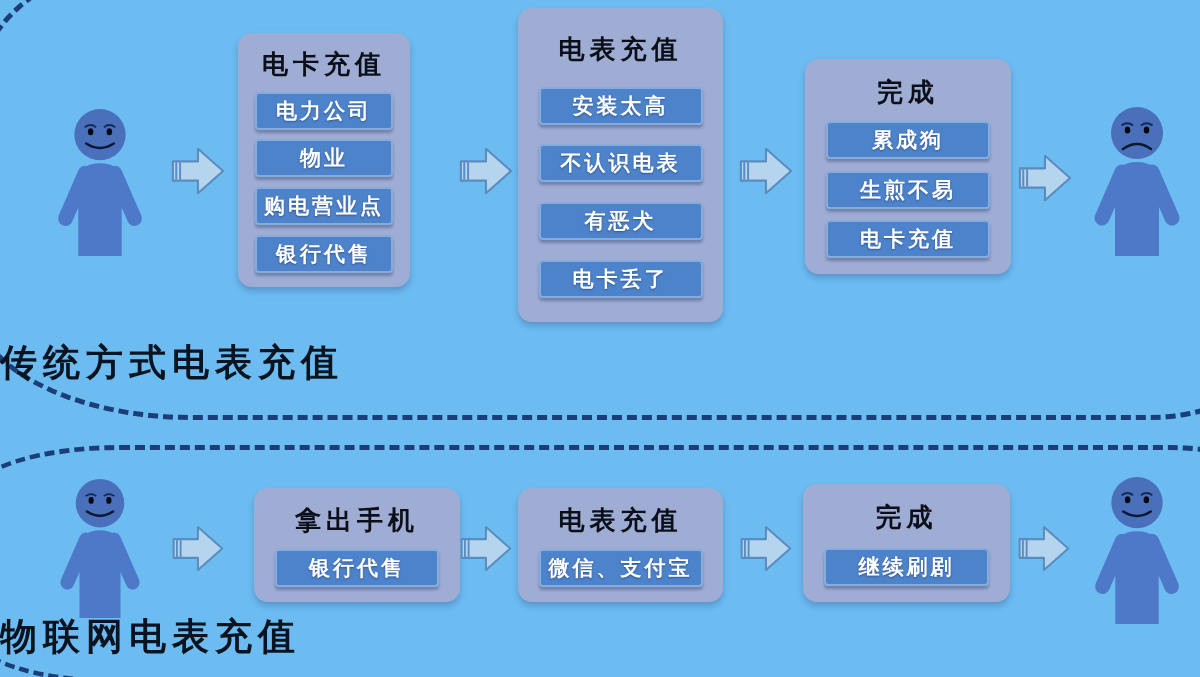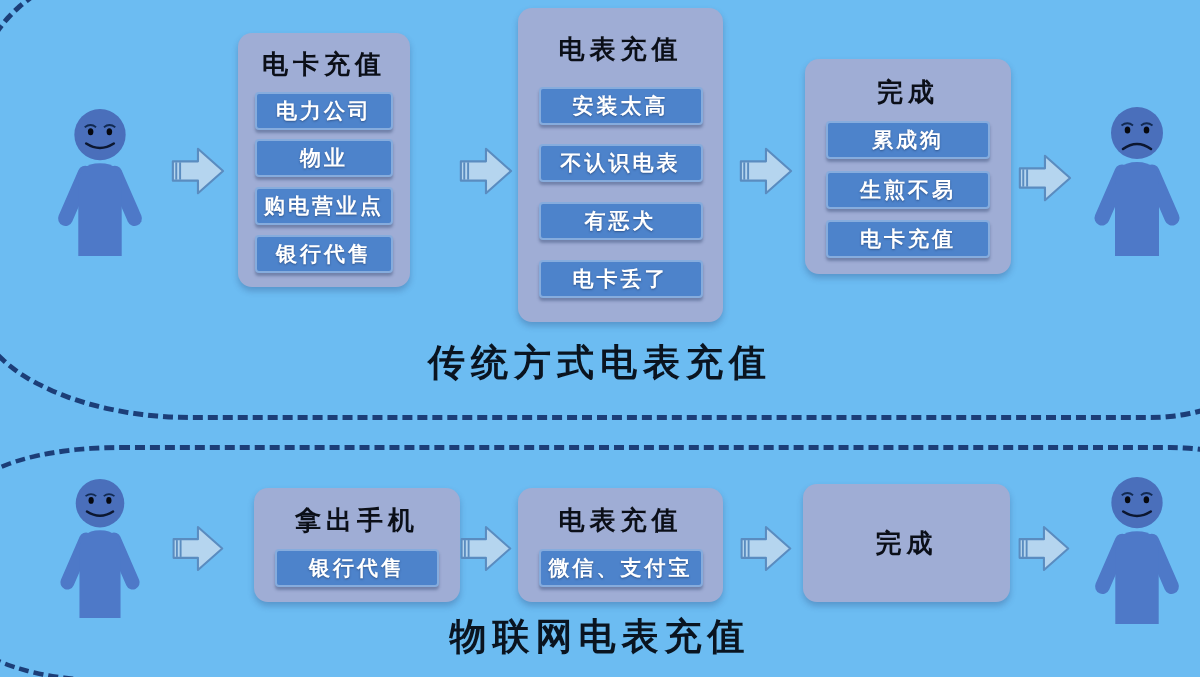--- a/index.html
+++ b/index.html
@@ -31,21 +31,21 @@
   }
   .pill {
     width:80%; box-sizing:border-box; text-align:center;
     background:#4d83cb; border:2px solid #86acdd; border-radius:4px;
     color:#ffffff; font-weight:bold; font-size:21px; letter-spacing:3px;
     padding:3px 4px; white-space:nowrap;
     box-shadow:0 3px 3px rgba(26,46,88,.35);
     text-shadow:0 1px 2px rgba(20,40,80,.5);
   }
   .section-title {
-    position:absolute; left:0; width:100%; text-align:center;
+    position:absolute; left:0; width:100%; text-align:left;
     font-size:37px; font-weight:bold; color:#0a1420; letter-spacing:6px;
     white-space:nowrap;
   }
   .figure, .arrow { position:absolute; }
   .figure svg, .arrow svg { display:block; width:100%; height:100%; }
 </style>
 </head>
 <body>
 
 <div class="stage">
@@ -181,20 +181,21 @@
   <div class="arrow" style="left:736px;top:521px;width:58px;height:55px">
     <svg viewBox="0 0 62 58">
       <polygon points="6,19 32,19 32,6 58,29 32,52 32,39 6,39" fill="#b9d6ee" fill-opacity="0.95" stroke="#5a8cc0" stroke-width="2.2" stroke-linejoin="round"></polygon>
       <line x1="9.5" y1="20" x2="9.5" y2="38" stroke="#5a8cc0" stroke-width="2"></line>
       <line x1="13.5" y1="20" x2="13.5" y2="38" stroke="#5a8cc0" stroke-width="2"></line>
     </svg>
   </div>
 
   <div class="panel" style="left:803px;top:484px;width:207px;height:110px">
     <div class="panel-header">完成</div>
+    <div class="pill">继续刷剧</div>
   </div>
 
   <div class="arrow" style="left:1014px;top:521px;width:58px;height:55px">
     <svg viewBox="0 0 62 58">
       <polygon points="6,19 32,19 32,6 58,29 32,52 32,39 6,39" fill="#b9d6ee" fill-opacity="0.95" stroke="#5a8cc0" stroke-width="2.2" stroke-linejoin="round"></polygon>
       <line x1="9.5" y1="20" x2="9.5" y2="38" stroke="#5a8cc0" stroke-width="2"></line>
       <line x1="13.5" y1="20" x2="13.5" y2="38" stroke="#5a8cc0" stroke-width="2"></line>
     </svg>
   </div>
 

